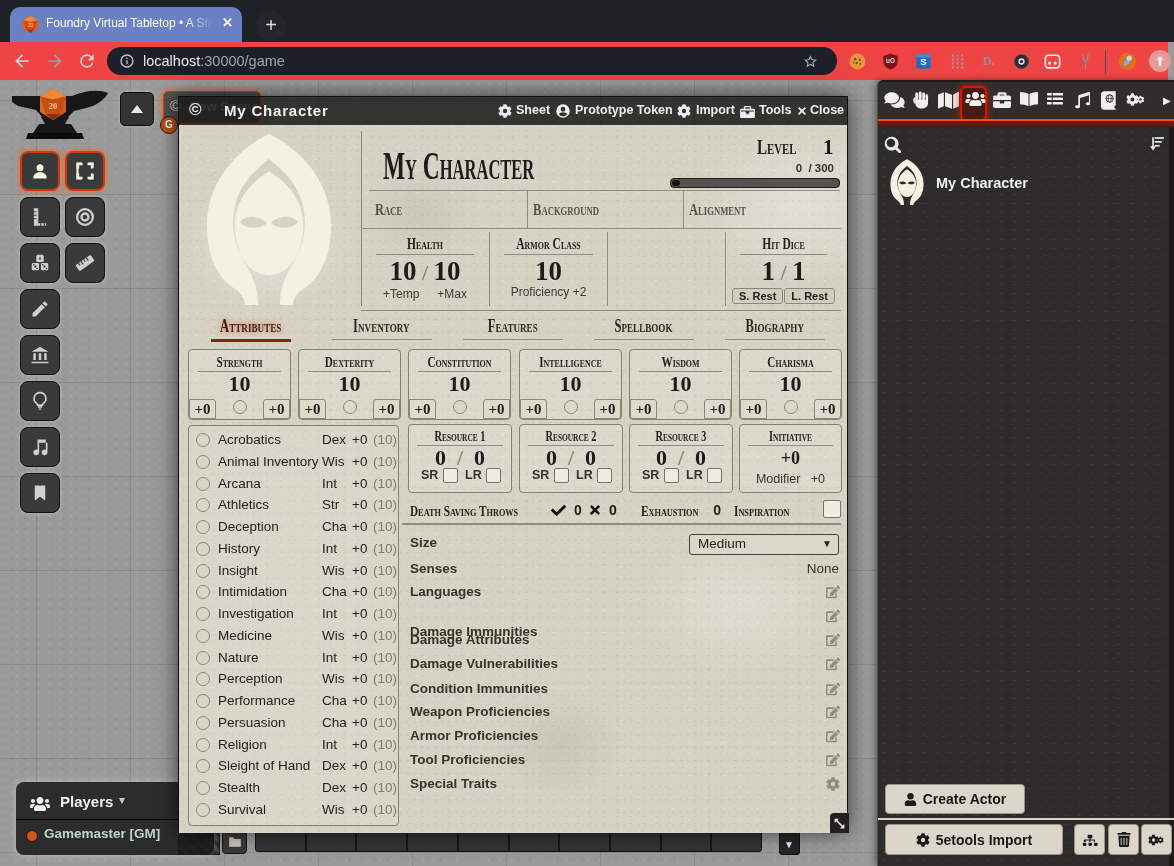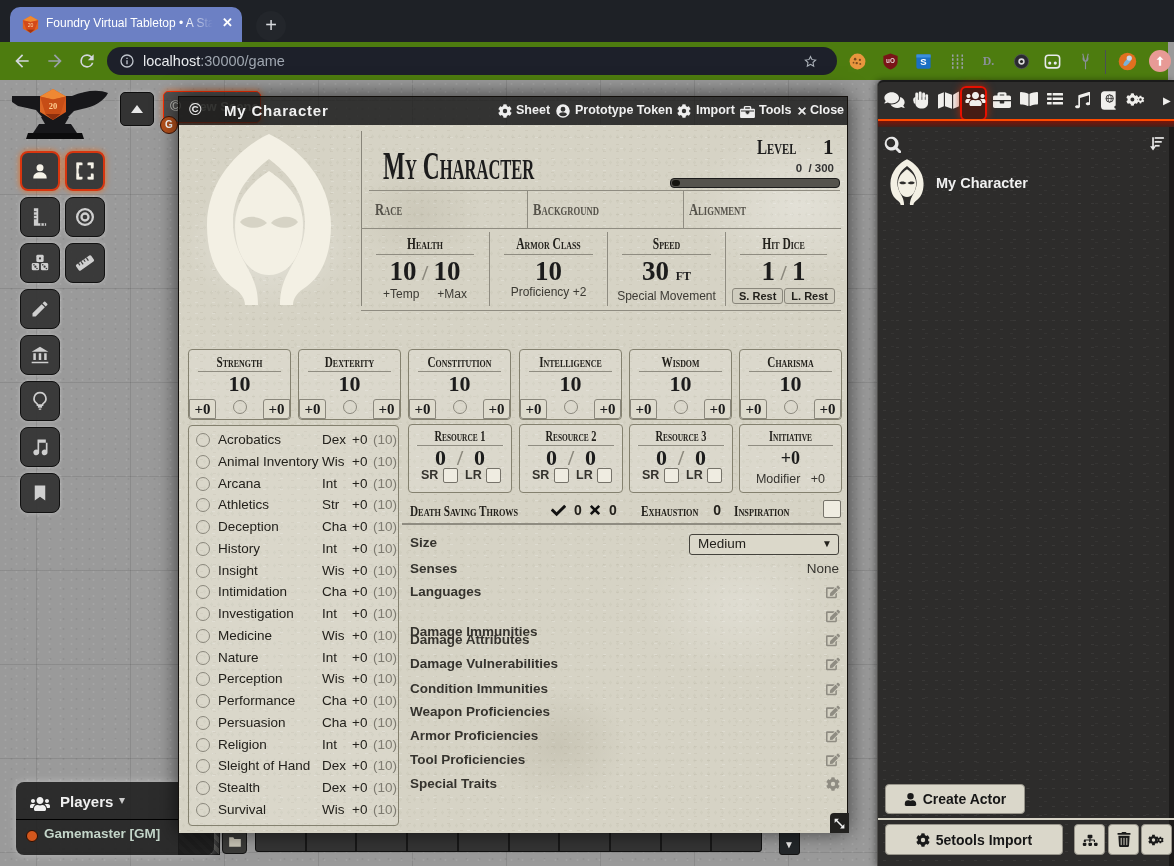--- a/index.html
+++ b/index.html
@@ -5,21 +5,21 @@
   html,body{margin:0;padding:0;background:#000;}
   #root{position:relative;width:1174px;height:866px;overflow:hidden;font-family:"Liberation Sans",sans-serif;background:#9a9a9a;}
   .abs{position:absolute;}
   
   #tabbar{left:0;top:0;width:1174px;height:42px;background:#1e2126;}
   #tab{left:10px;top:7px;width:232px;height:35px;background:#6c80c4;border-radius:10px 10px 0 0;}
   #tab .title{position:absolute;left:36px;top:9px;color:#fff;font-size:12px;white-space:nowrap;width:178px;overflow:hidden;}
   #tab .fade{position:absolute;left:176px;top:0;width:38px;height:35px;background:linear-gradient(to right,rgba(108,128,196,0),#6c80c4 70%);}
   #tab .x{position:absolute;left:212px;top:8px;color:#fff;font-size:13px;font-weight:bold;}
   #newtab{left:256px;top:11px;width:30px;height:30px;border-radius:50%;background:#23262b;color:#d8dade;text-align:center;line-height:28px;font-size:20px;}
-  #toolbar{left:0;top:42px;width:1168px;height:38px;background:#4d7c0f;border-bottom:1px solid #171a20;}
+  #toolbar{left:0;top:42px;width:1168px;height:38px;background:#ef4444;border-bottom:1px solid #171a20;}
   .navic{color:#d3d7dd;font-size:19px;}
   #omnibox{left:107px;top:5px;width:730px;height:28px;background:#1d202a;border-radius:14px;color:#e9ebee;font-size:14.5px;line-height:28px;}
   
   #canvas{left:0;top:80px;width:1174px;height:786px;background-color:#9a9a9a;
     background-image:repeating-linear-gradient(to right,rgba(40,40,40,0.13) 0 1px,transparent 1px 94px),repeating-linear-gradient(to bottom,rgba(40,40,40,0.13) 0 1px,transparent 1px 94px),radial-gradient(rgba(255,255,255,0.10) 1px,transparent 1.3px),radial-gradient(rgba(30,30,30,0.08) 1px,transparent 1.3px);
     background-size:auto,auto,11px 8px,13px 10px;
     background-position:36px 20px,36px 20px,0 0,5px 4px;}
   
   .toolbtn{position:absolute;width:38px;height:38px;background:rgba(50,50,50,0.92);border:1px solid #111;border-radius:8px;box-shadow:0 0 4px rgba(255,255,255,0.35);}
   .toolbtn.active{border:2px solid #d8360f;box-shadow:0 0 6px rgba(255,100,0,0.75);width:36px;height:36px;}
@@ -370,35 +370,36 @@
               <span style="float:left;margin-left:22px">+Temp</span>
               <span style="float:right;margin-right:22px">+Max</span>
             </div>
         </div>
         <div class="abs statc" style="left:129px;top:0px;width:117px">
           <div class="mcaps slab">Armor Class</div>
             <div class="sline"></div>
           <div class="bigv">10</div>
           <div class="subv">Proficiency +2</div>
         </div>
-        <div class="abs statc" style="left:247px;top:0px;width:117px">
-          <div class="mcaps slab">Speed</div>
-            <div class="sline"></div>
-          <div class="bigv">30 <span class="mcaps" style="font-size:17px">ft</span></div>
-          <div class="subv">Special Movement</div>
-        </div>
         <div class="abs statc" style="left:365px;top:0px;width:115px">
           <div class="mcaps slab">Hit Dice</div>
             <div class="sline"></div>
           <div class="bigv"><span>1</span><span class="slash"> / </span><span>1</span></div>
           <div class="abs rbtn" style="left:6px;top:60px">S. Rest</div>
           <div class="abs rbtn" style="right:6px;top:60px">L. Rest</div>
         </div>
       </div>
 
+      <div class="abs" style="left:0px;top:186px;width:668px;height:36px">
+        <div class="abs tab" style="left:8px"><span class="mcaps tsel">Attributes</span><div class="tline" style="background:#7e2614;height:3px;width:80px"></div></div>
+        <div class="abs tab" style="left:139px"><span class="mcaps">Inventory</span><div class="tline"></div></div>
+        <div class="abs tab" style="left:270px"><span class="mcaps">Features</span><div class="tline"></div></div>
+        <div class="abs tab" style="left:401px"><span class="mcaps">Spellbook</span><div class="tline"></div></div>
+        <div class="abs tab" style="left:532px"><span class="mcaps">Biography</span><div class="tline"></div></div>
+      </div>
 
       <div id="abilities"></div>
 
       <div class="abs" id="skills" style="left:9px;top:300px;width:209px;height:399px;border:1px solid #84816f;border-radius:4px;background:rgba(255,255,255,0.10)">
           <div class="skrow" style="top: 4px;">
             <div class="rcirc" style="left:7px;top:3px"></div>
             <span style="position:absolute;left:29px;top:2px">Acrobatics</span>
             <span style="position:absolute;left:133px;top:2px">Dex</span>
             <span style="position:absolute;left:163px;top:2px">+0</span>
             <span style="position:absolute;left:184px;top:2px;color:#7d7a70">(10)</span>

